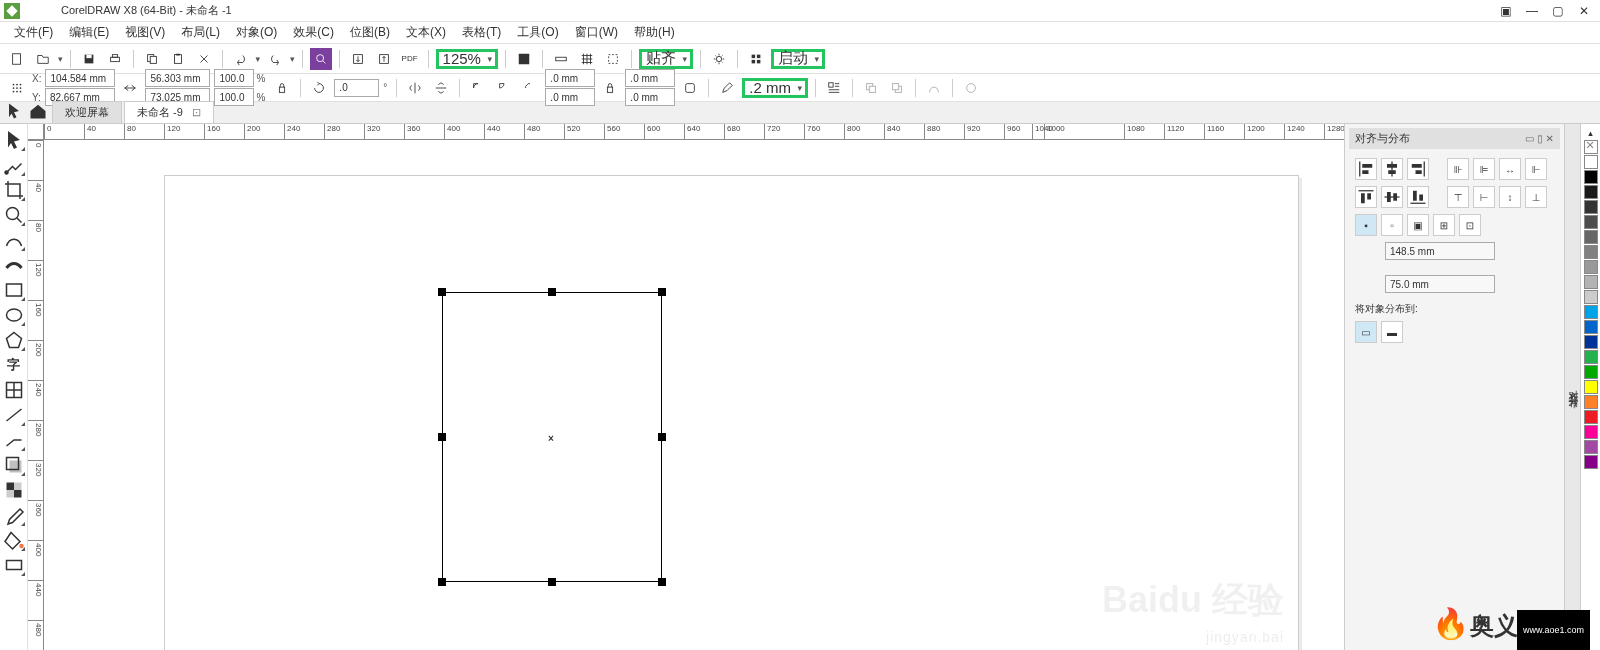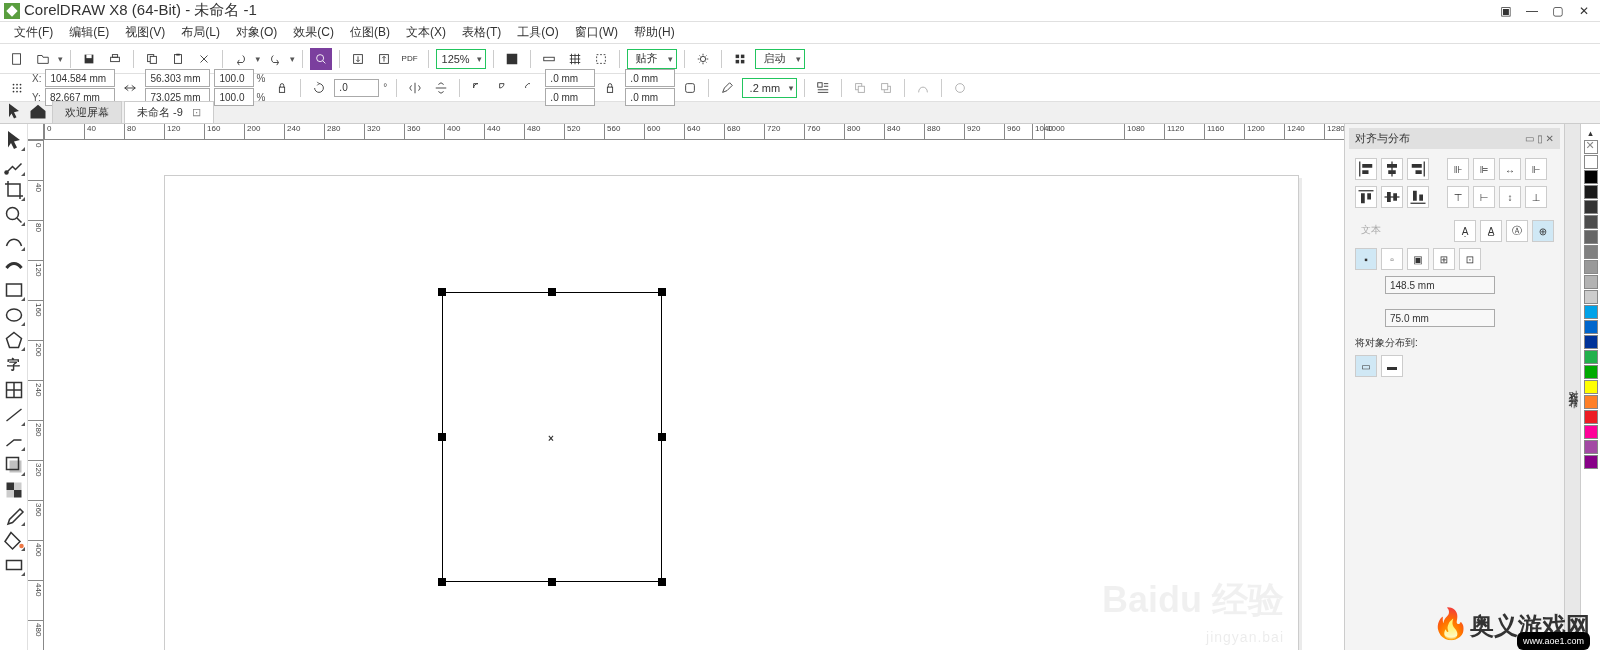--- a/index.html
+++ b/index.html
@@ -1,28 +1,28 @@
 <!DOCTYPE html>
 <html><head>
 <meta charset="utf-8">
 <style>
 * { margin: 0; padding: 0; box-sizing: border-box; font-family: "Microsoft YaHei", Arial, sans-serif; }
 body { width: 1600px; height: 650px; background: #fff; overflow: hidden; font-size: 11px; color: #333; }
 .titlebar { height: 22px; background: #fff; display: flex; align-items: center; border-bottom: 1px solid #e0e0e0; }
 .titlebar .logo { width: 16px; height: 16px; margin: 0 4px; background: #5a9e3f; display: inline-block; position: relative; }
 .titlebar .logo::after { content: ""; position: absolute; width: 8px; height: 8px; background: #fff; left: 4px; top: 4px; transform: rotate(45deg); }
-.titlebar .title { font-size: 15px; color: #333; }
+.titlebar .title { font-size: 11px; color: #333; margin-left: 37px; }
 .winctl { margin-left: auto; display: flex; gap: 6px; padding-right: 6px; }
 .winctl span { width: 20px; height: 16px; display: flex; align-items: center; justify-content: center; cursor: pointer; font-size: 12px; }
 .menubar { height: 22px; background: #fff; display: flex; align-items: flex-end; padding: 0 6px; border-bottom: 1px solid #e0e0e0; }
 .menubar span { padding: 2px 8px; cursor: pointer; font-size: 12px; }
 .toolbar { height: 30px; background: #fff; display: flex; align-items: center; padding: 0 6px; gap: 4px; border-bottom: 1px solid #e0e0e0; }
 .tbtn { width: 22px; height: 22px; display: flex; align-items: center; justify-content: center; cursor: pointer; border: 1px solid transparent; }
 .tsep { width: 1px; height: 18px; background: #ccc; margin: 0 3px; }
-.tsel { height: 20px; border: 1px solid #22c55e; padding: 0 14px 0 4px; display: flex; align-items: center; font-size: 11px; background: #fff; position: relative; min-width: 50px; justify-content: center; }
+.tsel { height: 20px; border: 3px solid #22c55e; padding: 0 14px 0 4px; display: flex; align-items: center; font-size: 15px; background: #fff; position: relative; min-width: 50px; }
 .tsel::after { content: "▾"; position: absolute; right: 3px; font-size: 9px; color: #555; }
 .propbar { height: 28px; background: #fff; display: flex; align-items: center; padding: 0 6px; gap: 4px; border-bottom: 1px solid #e0e0e0; }
 .pfield { border: 1px solid #aaa; height: 18px; padding: 0 4px; font-size: 10px; display: flex; align-items: center; background: #fff; }
 .plbl { font-size: 10px; color: #555; margin-right: 2px; }
 .pgroup { display: flex; flex-direction: column; gap: 1px; }
 .prow { display: flex; align-items: center; gap: 2px; }
 .tabbar { height: 22px; background: #f0f0f0; display: flex; align-items: flex-end; padding: 0 4px; border-bottom: 1px solid #ccc; }
 .tab { padding: 3px 12px; font-size: 11px; background: #e0e0e0; border: 1px solid #ccc; border-bottom: none; margin-right: 2px; cursor: pointer; }
 .tab.active { background: #fff; }
 .tabhome { width: 20px; height: 20px; display: flex; align-items: center; justify-content: center; margin-right: 4px; margin-bottom: 2px; }
@@ -54,21 +54,21 @@
 .dbtn { width: 22px; height: 22px; border: 1px solid #ccc; background: #fff; display: flex; align-items: center; justify-content: center; cursor: pointer; font-size: 10px; }
 .docker-lbl { font-size: 10px; padding: 6px 0 2px; color: #333; }
 .docker-input { width: 110px; height: 18px; border: 1px solid #aaa; padding: 0 4px; font-size: 10px; background: #f8f8f8; display: flex; align-items: center; }
 .palette { width: 20px; background: #fff; border-left: 1px solid #ccc; display: flex; flex-direction: column; align-items: center; padding-top: 4px; }
 .swatch { width: 14px; height: 14px; margin-bottom: 1px; border: 1px solid #888; cursor: pointer; }
 .vtab { width: 16px; background: #e8e8e8; border-left: 1px solid #ccc; writing-mode: vertical-rl; text-orientation: upright; font-size: 10px; padding: 6px 0; text-align: center; letter-spacing: 2px; }
 .watermark { position: absolute; right: 60px; bottom: 25px; font-size: 36px; color: rgba(0,0,0,0.06); font-weight: bold; pointer-events: none; }
 .watermark2 { position: absolute; right: 60px; bottom: 5px; font-size: 14px; color: rgba(0,0,0,0.08); pointer-events: none; letter-spacing: 1px; }
 .logo-overlay { position: absolute; right: 10px; bottom: 8px; font-size: 24px; font-weight: bold; color: #333; pointer-events: none; }
 .logo-overlay .flame { color: #f39c12; font-size: 30px; }
-.logo-url { position: absolute; right: 10px; bottom: 0; font-size: 9px; color: #555; background: #000; color: #fff; padding: 4px 6px; border-radius: 6px; }
+.logo-url { position: absolute; right: 10px; bottom: 0; font-size: 9px; color: #555; background: #000; color: #fff; padding: 15px 6px; border-radius: 0; }
 .ico { width: 14px; height: 14px; display: inline-block; }
 svg { width: 100%; height: 100%; }
 </style>
 </head>
 <body>
 
 <div class="titlebar">
   <span class="logo"></span>
   <span class="title">CorelDRAW X8 (64-Bit) - 未命名 -1</span>
   <div class="winctl">
@@ -628,28 +628,20 @@
               <rect x="4" y="3" width="3" height="8" fill="#333"></rect>
               <rect x="9" y="6" width="3" height="5" fill="#333"></rect>
             </svg>
           </div>
         <div style="width:10px"></div>
         <div class="dbtn">⊤</div>
         <div class="dbtn">⊢</div>
         <div class="dbtn">↕</div>
         <div class="dbtn">⊥</div>
       </div>
-      <div class="docker-row" style="margin-top:6px;">
-        <span style="color:#aaa;font-size:10px;padding:3px 6px;">文本</span>
-        <div style="flex:1"></div>
-        <div class="dbtn">Ạ</div>
-        <div class="dbtn">A̲</div>
-        <div class="dbtn">Ⓐ</div>
-        <div class="dbtn" style="background:#d0e8f5">⊕</div>
-      </div>
       <div class="docker-row">
         <div class="dbtn" style="background:#d0e8f5">▪</div>
         <div class="dbtn">▫</div>
         <div class="dbtn">▣</div>
         <div class="dbtn">⊞</div>
         <div class="dbtn">⊡</div>
       </div>
       <div class="docker-row" style="padding-left:30px;">
         <div class="docker-input">148.5 mm</div>
       </div>

